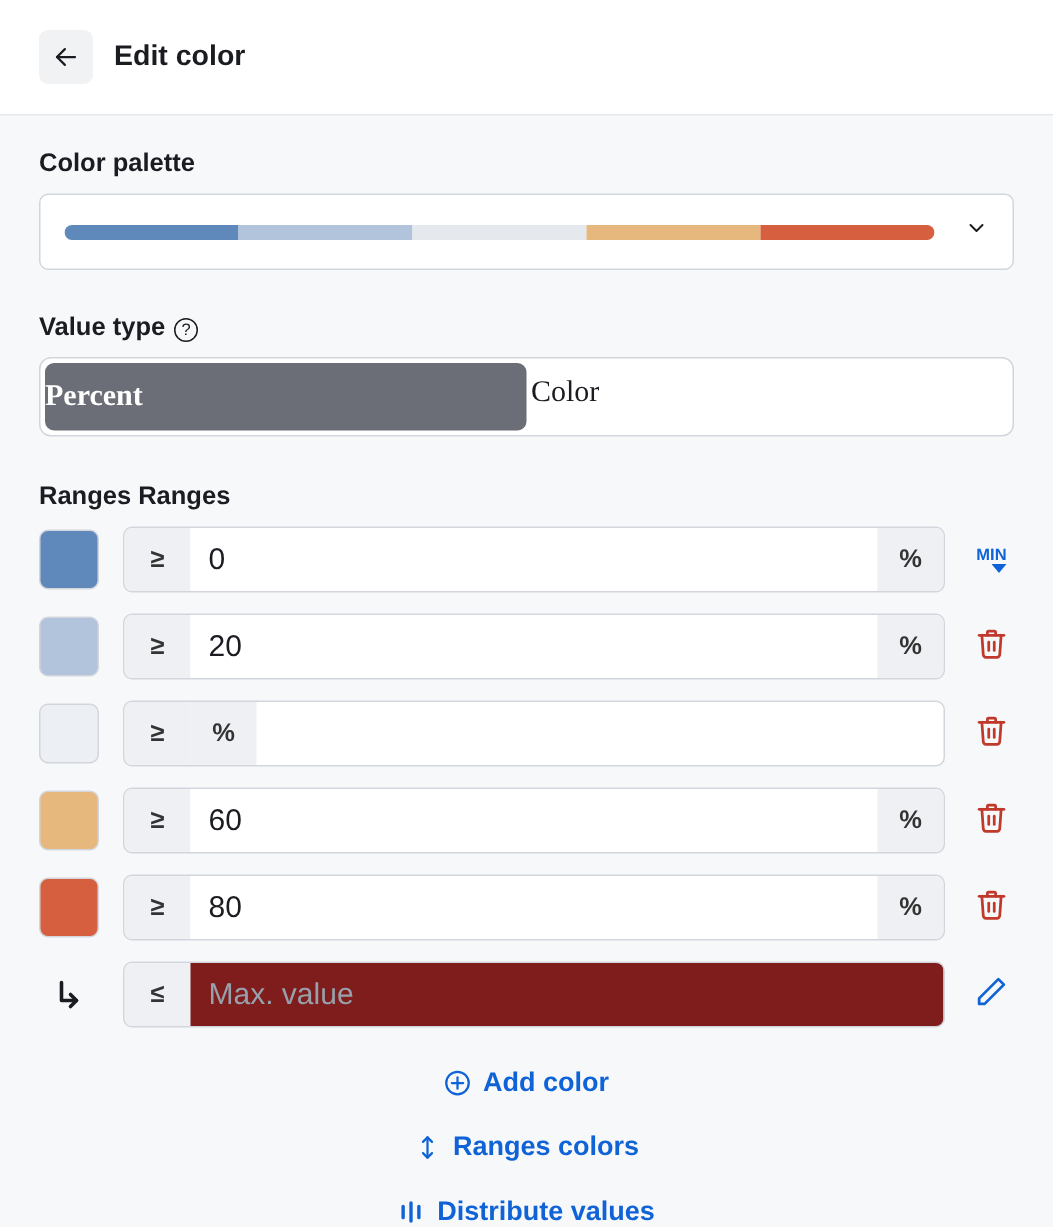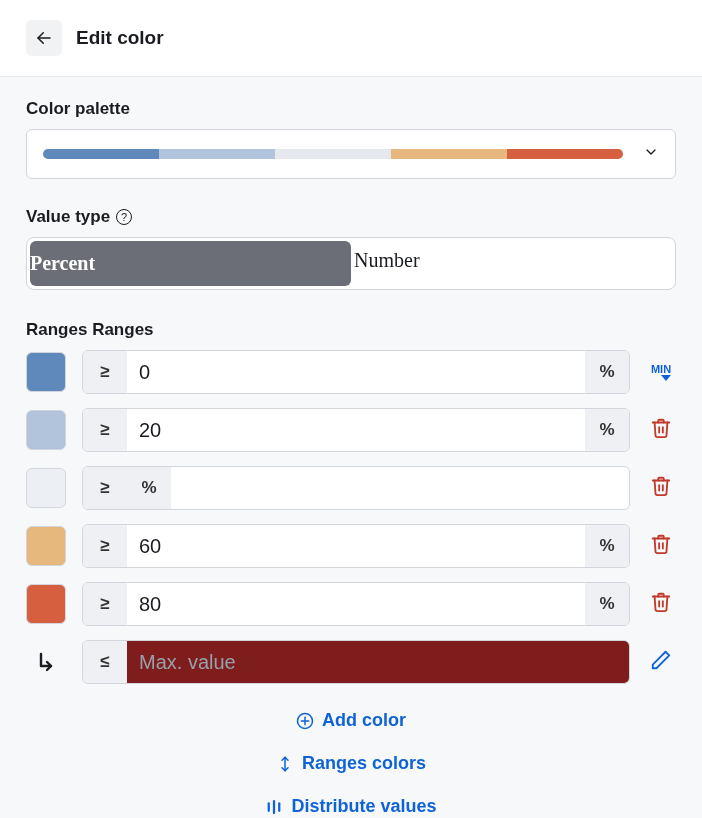--- a/index.html
+++ b/index.html
@@ -33,21 +33,21 @@
     font-weight: 700;
   }
   .content {
     padding: 22px 26px 10px 26px;
   }
   .section-label {
     font-size: 17px;
     font-weight: 700;
     margin-bottom: 10px;
   }
-  .section-label.inline { display: flex; align-items: center; gap: 6px; }
+  .section-label.inline { display: flex; align-items: flex-end; gap: 6px; }
   .help-icon {
     width: 16px; height: 16px;
     border: 1.3px solid #1a1c21;
     border-radius: 50%;
     font-size: 11px;
     display: inline-flex; align-items: center; justify-content: center;
     font-weight: 400;
   }
   .palette-select {
     border: 1px solid #d2d6dc;
@@ -201,21 +201,21 @@
         </svg>
     </span>
   </div>
 
   <div class="section-label inline">
     <span>Value type</span>
     <span class="help-icon">?</span>
   </div>
   <div class="segmented">
     <div class="seg-btn active">Percent</div>
-    <div class="seg-btn">Number</div>
+    <div class="seg-btn">Color</div>
   </div>
 
   <div class="section-label">Ranges Ranges</div>
   <div class="ranges" id="ranges-container">
       <div class="range-row">
         <div class="swatch" style="background: rgb(96, 137, 187);"></div>
         <div class="range-input-wrap">
           <div class="op-cell">≥</div>
           <input class="range-input" value="0" style="">
           <div class="unit-cell">%</div>

